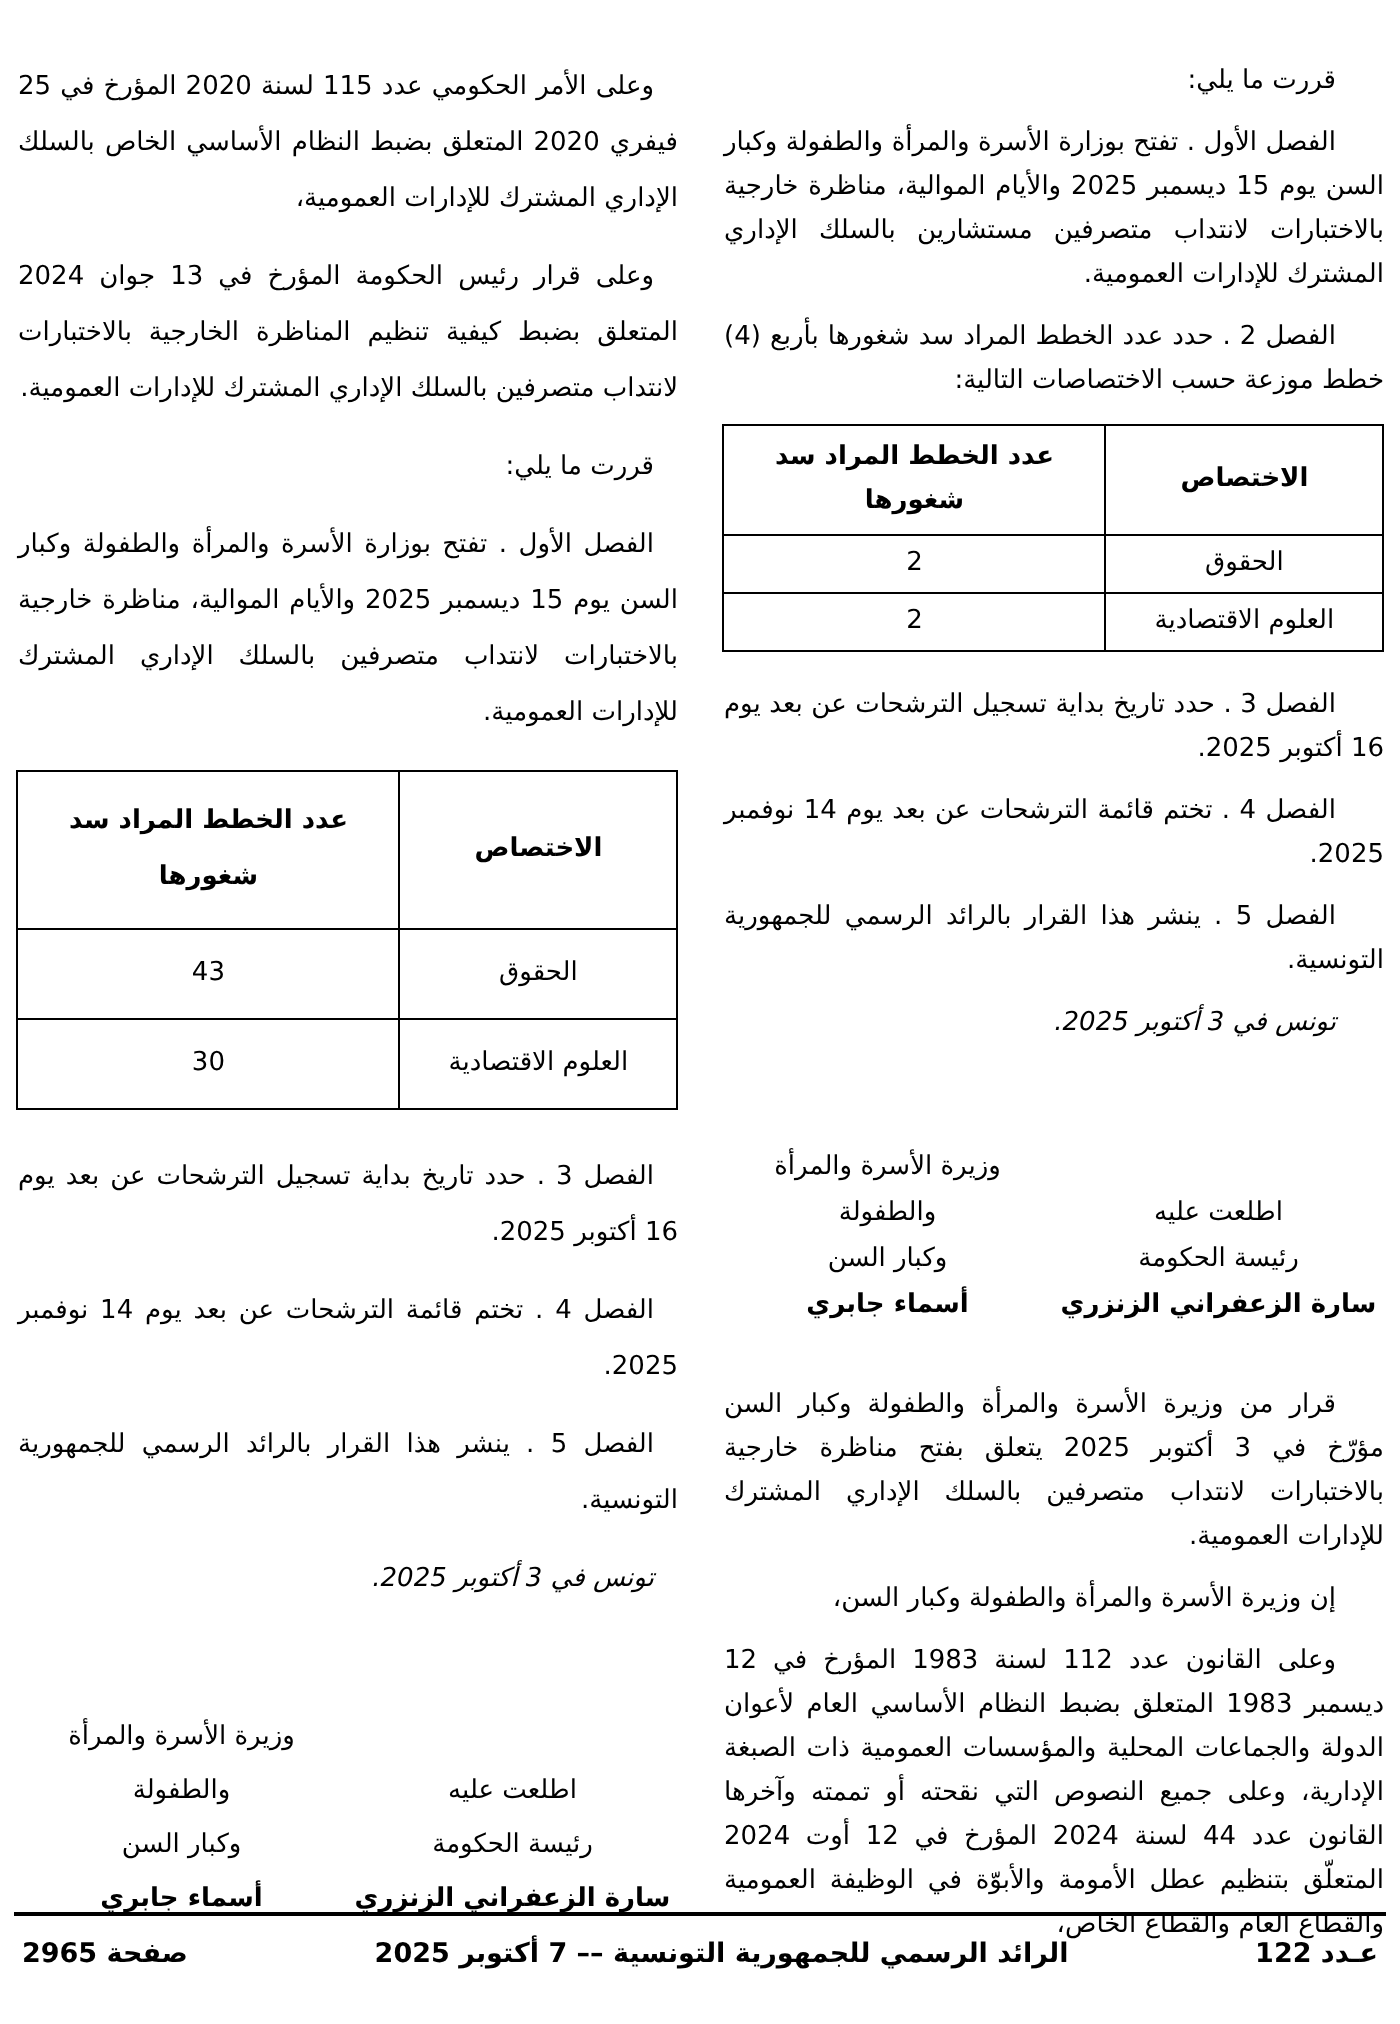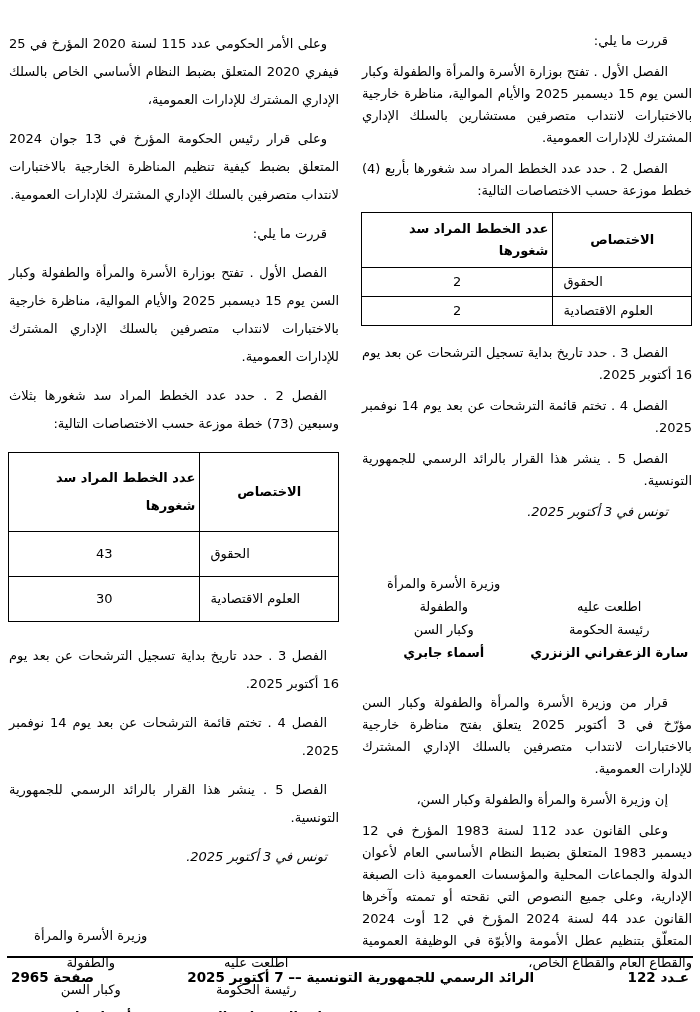--- a/index.html
+++ b/index.html
@@ -45,26 +45,26 @@
   .col-b table.spec-table { margin: 14px 0 20px 0; }
   .spec-table th, .spec-table td {
     border: 1.5px solid #000;
     font-size: 13px;
   }
   .spec-table th {
     font-weight: bold;
     text-align: center;
     padding: 5px 4px;
   }
-  .spec-table td.spec { text-align: left; padding: 3px 10px; }
+  .spec-table td.spec { text-align: center; padding: 3px 10px; }
   .spec-table td.num  { text-align: center; padding: 3px 4px; }
   .col-b .spec-table th { padding: 11px 4px; }
   .col-b .spec-table td { padding: 8px 10px; }
   .spec-table .col-spec { width: 42%; margin-top: 27px; }
-  .spec-table .col-count { width: 58%; text-align: right; }
+  .spec-table .col-count { width: 58%; }
   .sig {
     display: flex;
     margin-top: 2px;
     text-align: center;
   }
   .col-a .sig { line-height: 23px; }
   .col-b .sig { line-height: 27px; }
   .sig > div { flex: 1 1 50%; margin-top: 40px; }
   .sig-spacer { height: 23px; }
   .col-b .sig-spacer { height: 27px; }
@@ -141,21 +141,20 @@
       <p class="decree-title">قرار من وزيرة الأسرة والمرأة والطفولة وكبار السن مؤرّخ في 3 أكتوبر 2025 يتعلق بفتح مناظرة خارجية بالاختبارات لانتداب متصرفين بالسلك الإداري المشترك للإدارات العمومية.</p>
       <p>إن وزيرة الأسرة والمرأة والطفولة وكبار السن،</p>
       <p>وعلى القانون عدد 112 لسنة 1983 المؤرخ في 12 ديسمبر 1983 المتعلق بضبط النظام الأساسي العام لأعوان الدولة والجماعات المحلية والمؤسسات العمومية ذات الصبغة الإدارية، وعلى جميع النصوص التي نقحته أو تممته وآخرها القانون عدد 44 لسنة 2024 المؤرخ في 12 أوت 2024 المتعلّق بتنظيم عطل الأمومة والأبوّة في الوظيفة العمومية والقطاع العام والقطاع الخاص،</p>
     </div>
 
     <div class="col col-b">
       <p>وعلى الأمر الحكومي عدد 115 لسنة 2020 المؤرخ في 25 فيفري 2020 المتعلق بضبط النظام الأساسي الخاص بالسلك الإداري المشترك للإدارات العمومية،</p>
       <p>وعلى قرار رئيس الحكومة المؤرخ في 13 جوان 2024 المتعلق بضبط كيفية تنظيم المناظرة الخارجية بالاختبارات لانتداب متصرفين بالسلك الإداري المشترك للإدارات العمومية.</p>
       <p>قررت ما يلي:</p>
       <p>الفصل الأول . تفتح بوزارة الأسرة والمرأة والطفولة وكبار السن يوم 15 ديسمبر 2025 والأيام الموالية، مناظرة خارجية بالاختبارات لانتداب متصرفين بالسلك الإداري المشترك للإدارات العمومية.</p>
-      <p>الفصل 2 . حدد عدد الخطط المراد سد شغورها بثلاث وسبعين (73) خطة موزعة حسب الاختصاصات التالية:</p>
 
       <table class="spec-table">
         <thead>
           <tr>
             <th class="col-spec">الاختصاص</th>
             <th class="col-count">عدد الخطط المراد سد شغورها</th>
           </tr>
         </thead>
         <tbody>
           <tr>

